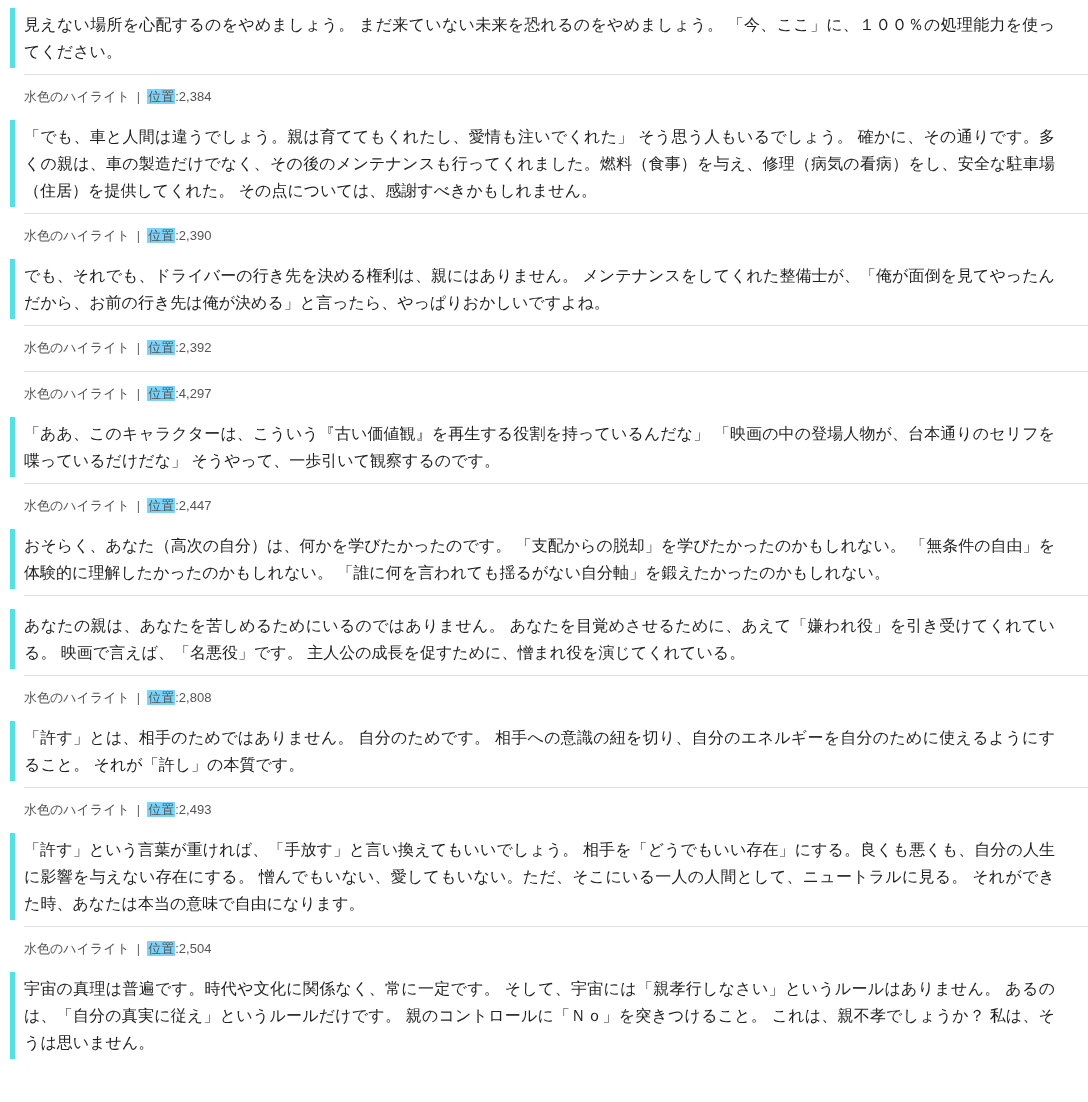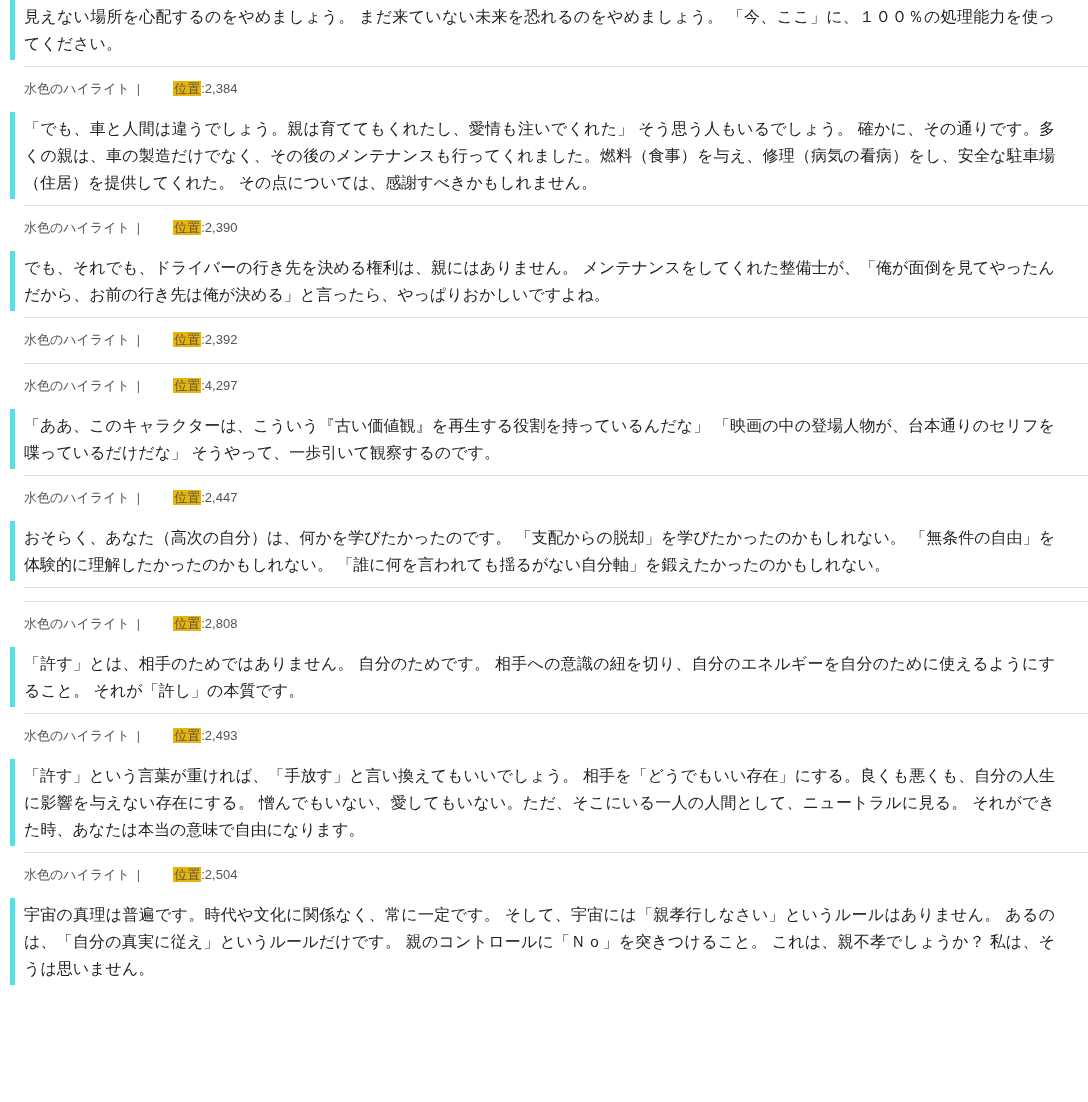--- a/index.html
+++ b/index.html
@@ -9,21 +9,21 @@
     width: 1088px;
   }
   body {
     font-family: "Liberation Sans", "DejaVu Sans", sans-serif;
     color: #1f1f1f;
     overflow: hidden;
   }
   .page {
     width: 1088px;
     height: 1094px;
-    padding-top: 0;
+    padding-top: 8px;
     box-sizing: border-box;
     background: #ffffff;
   }
   .hl-text {
     margin: 0 33px 6px 10px;
     border-left: 5px solid #55e0e6;
     padding: 3px 0 3px 9px;
     font-size: 16px;
     line-height: 27px;
     color: #1f1f1f;
@@ -40,23 +40,22 @@
     font-size: 13px;
     line-height: 18px;
     color: #545454;
     white-space: nowrap;
   }
   .meta .sep {
     margin: 0 7px;
     color: #6b6b6b;
   }
   .loc-badge {
-    background: #eab308;
+    background: #7dd3fc;
     padding: 0 1px;
-    margin-left: 26px;
   }
   .loc-value {
     text-align: right;
   }
 </style>
 </head>
 <body>
 
 <div class="page">
 
@@ -85,20 +84,21 @@
   </div>
   <blockquote class="hl-text">「ああ、このキャラクターは、こういう『古い価値観』を再生する役割を持っているんだな」 「映画の中の登場人物が、台本通りのセリフを喋っているだけだな」 そうやって、一歩引いて観察するのです。</blockquote>
   <hr class="divider">
 
   <div class="meta">
     <span>水色のハイライト</span><span class="sep">|</span><span class="loc-badge">位置</span><span>:</span><span class="loc-value">2,447</span>
   </div>
   <blockquote class="hl-text">おそらく、あなた（高次の自分）は、何かを学びたかったのです。 「支配からの脱却」を学びたかったのかもしれない。 「無条件の自由」を体験的に理解したかったのかもしれない。 「誰に何を言われても揺るがない自分軸」を鍛えたかったのかもしれない。</blockquote>
   <hr class="divider">
 
+  <blockquote class="hl-text">あなたの親は、あなたを苦しめるためにいるのではありません。 あなたを目覚めさせるために、あえて「嫌われ役」を引き受けてくれている。 映画で言えば、「名悪役」です。 主人公の成長を促すために、憎まれ役を演じてくれている。</blockquote>
   <hr class="divider">
 
   <div class="meta">
     <span>水色のハイライト</span><span class="sep">|</span><span class="loc-badge">位置</span><span>:</span><span class="loc-value">2,808</span>
   </div>
   <blockquote class="hl-text">「許す」とは、相手のためではありません。 自分のためです。 相手への意識の紐を切り、自分のエネルギーを自分のために使えるようにすること。 それが「許し」の本質です。</blockquote>
   <hr class="divider">
 
   <div class="meta">
     <span>水色のハイライト</span><span class="sep">|</span><span class="loc-badge">位置</span><span>:</span><span class="loc-value">2,493</span>

